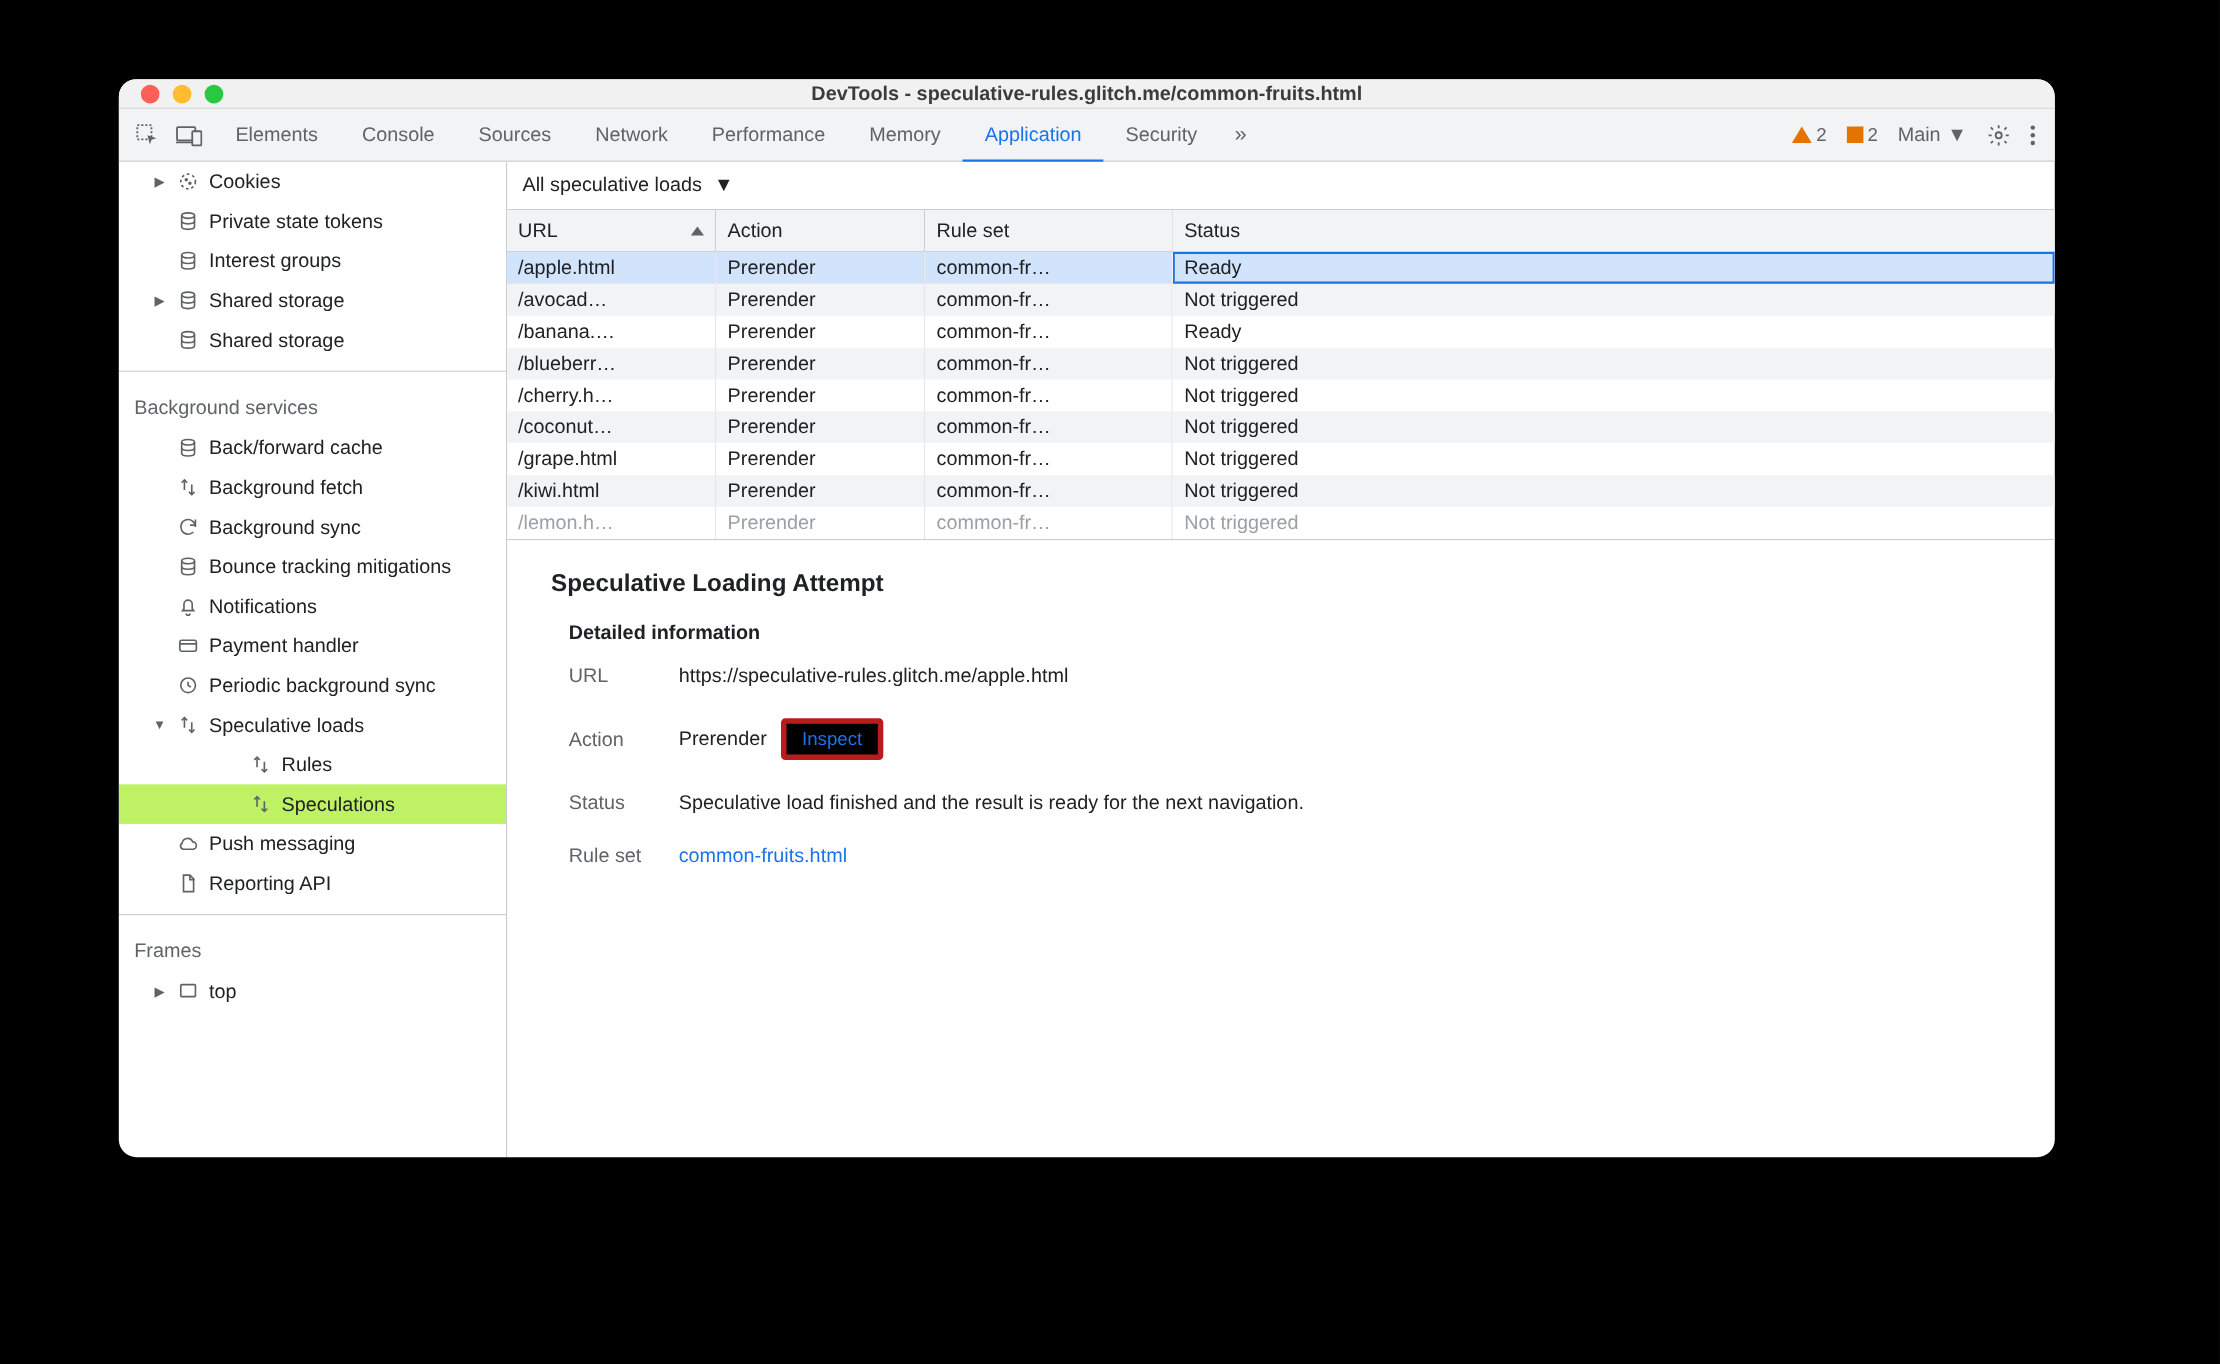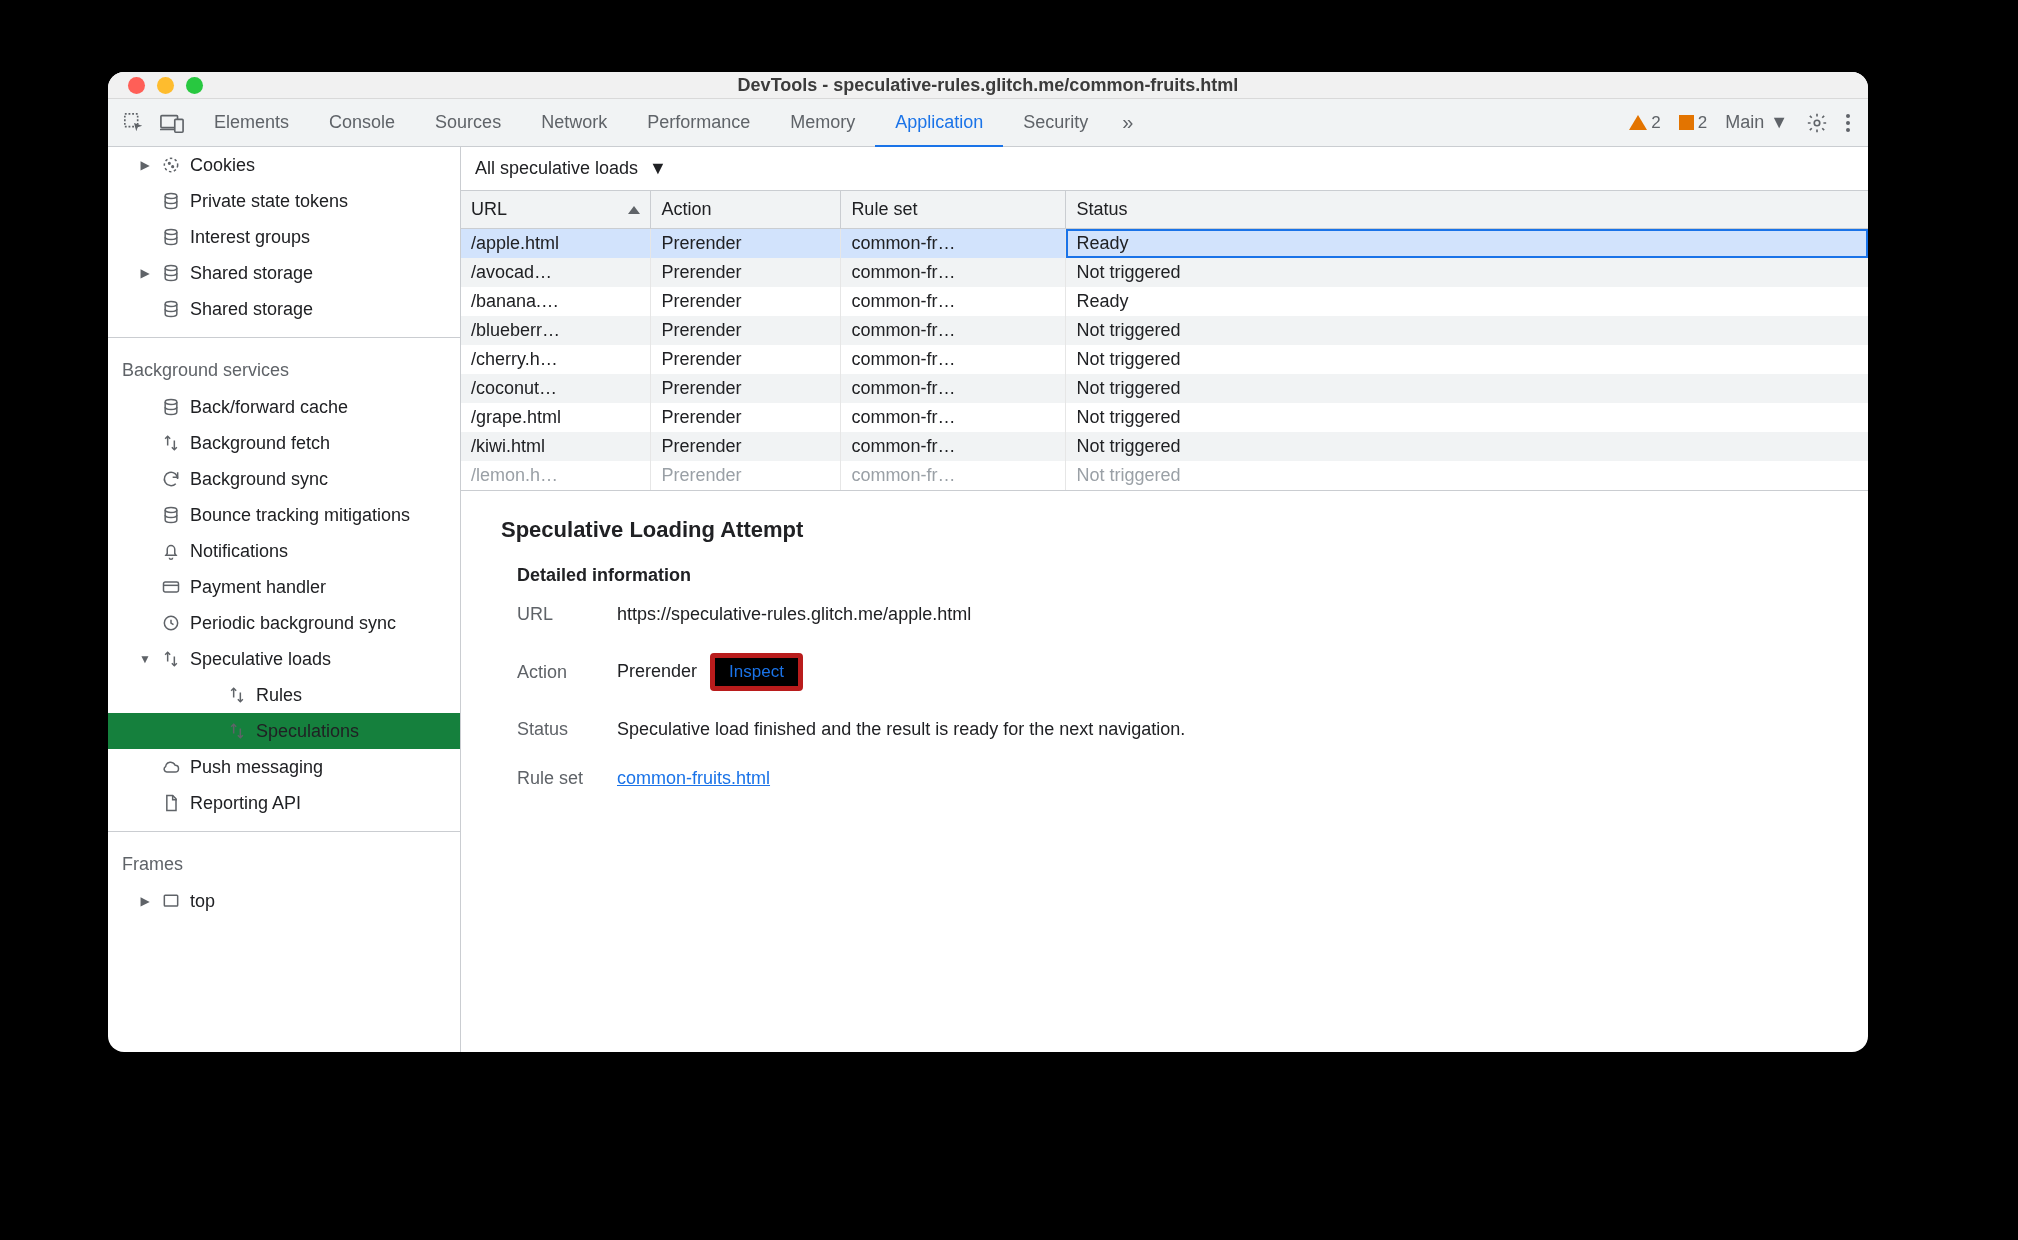--- a/index.html
+++ b/index.html
@@ -85,21 +85,21 @@
   .side-heading { padding: 12px 14px 8px 14px; color:#5f6368; font-size:18px;}
   .side-item {
     display: flex; align-items: center;
     height: 36px;
     padding-left: 10px;
     gap: 8px;
     white-space: nowrap;
   }
   .side-item.depth1 { padding-left: 30px; }
   .side-item.depth3 { padding-left: 96px; }
-  .side-item.selected { background: #15803d; }
+  .side-item.selected { background: #bef264; }
   .tree-arrow { width: 14px; display:inline-flex; justify-content:center; color:#5f6368; font-size:12px;}
   .side-item .icon { width: 22px; height: 22px; display:flex; align-items:center; justify-content:center; color:#5f6368;}
   .content {
     flex: 1;
     display: flex;
     flex-direction: column;
     min-width: 0;
   }
   .filter-bar {
     height: 44px;
@@ -162,21 +162,21 @@
   .detail-row .key { width: 80px; color:#5f6368;}
   .inspect-btn {
     border: 5px solid #b91c1c;
     color: #1a73e8;
     background: #000000;
     border-radius: 4px;
     padding: 4px 14px;
     font-size: 17px;
     margin-left: 8px;
   }
-  .linklike { color: #1a73e8; text-decoration: underline; }
+  .linklike { color: #1a73e8; }
   .kebab { display:flex; flex-direction:column; gap:3px;}
   .kebab span{width:4px;height:4px;background:#5f6368;border-radius:50%;}
   svg { display:block; }
   .peek-row td { color:#9aa0a6 !important; }
 </style>
 </head>
 <body>
 
 <div class="stage">
   <div class="window">

